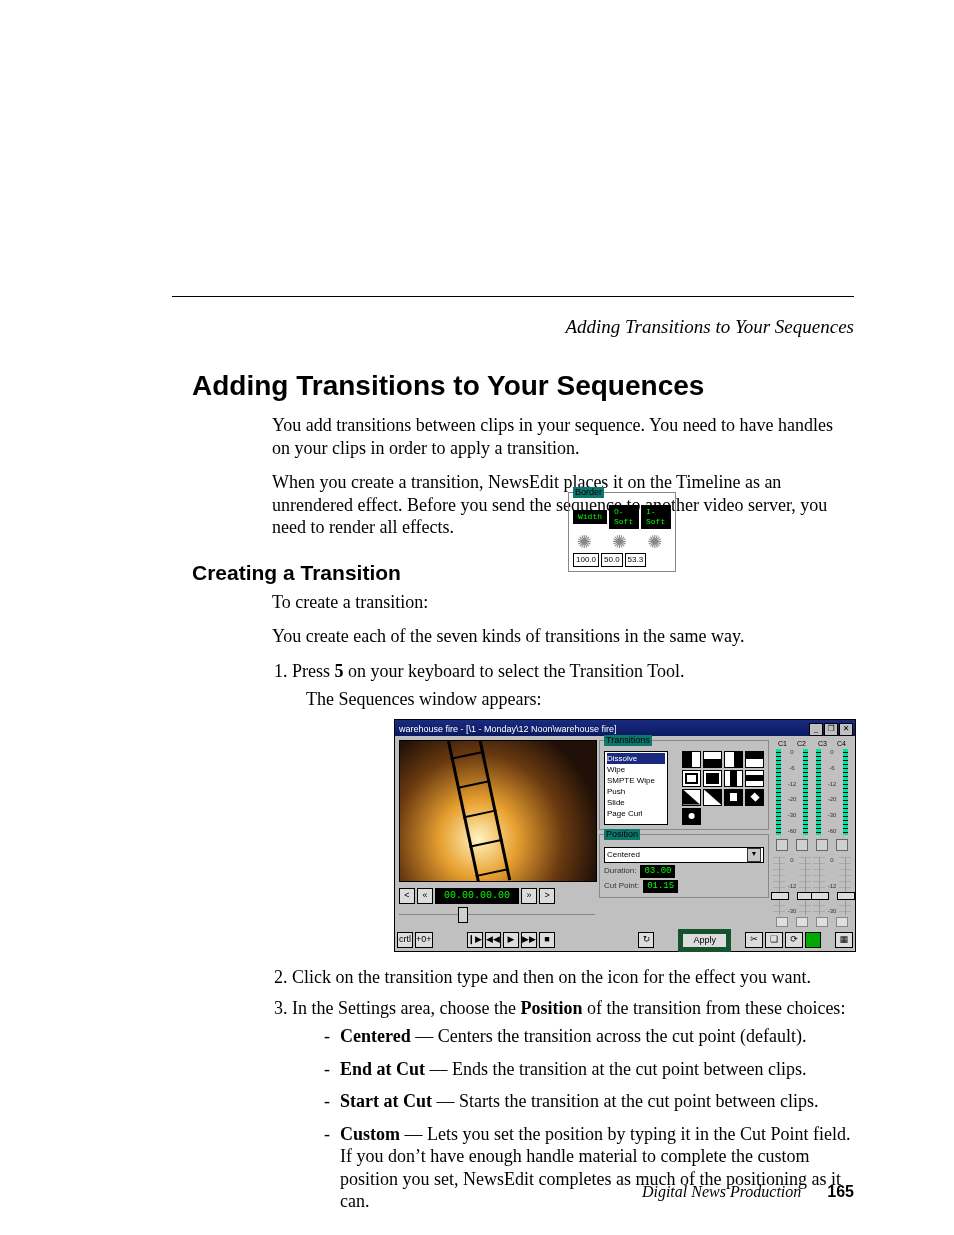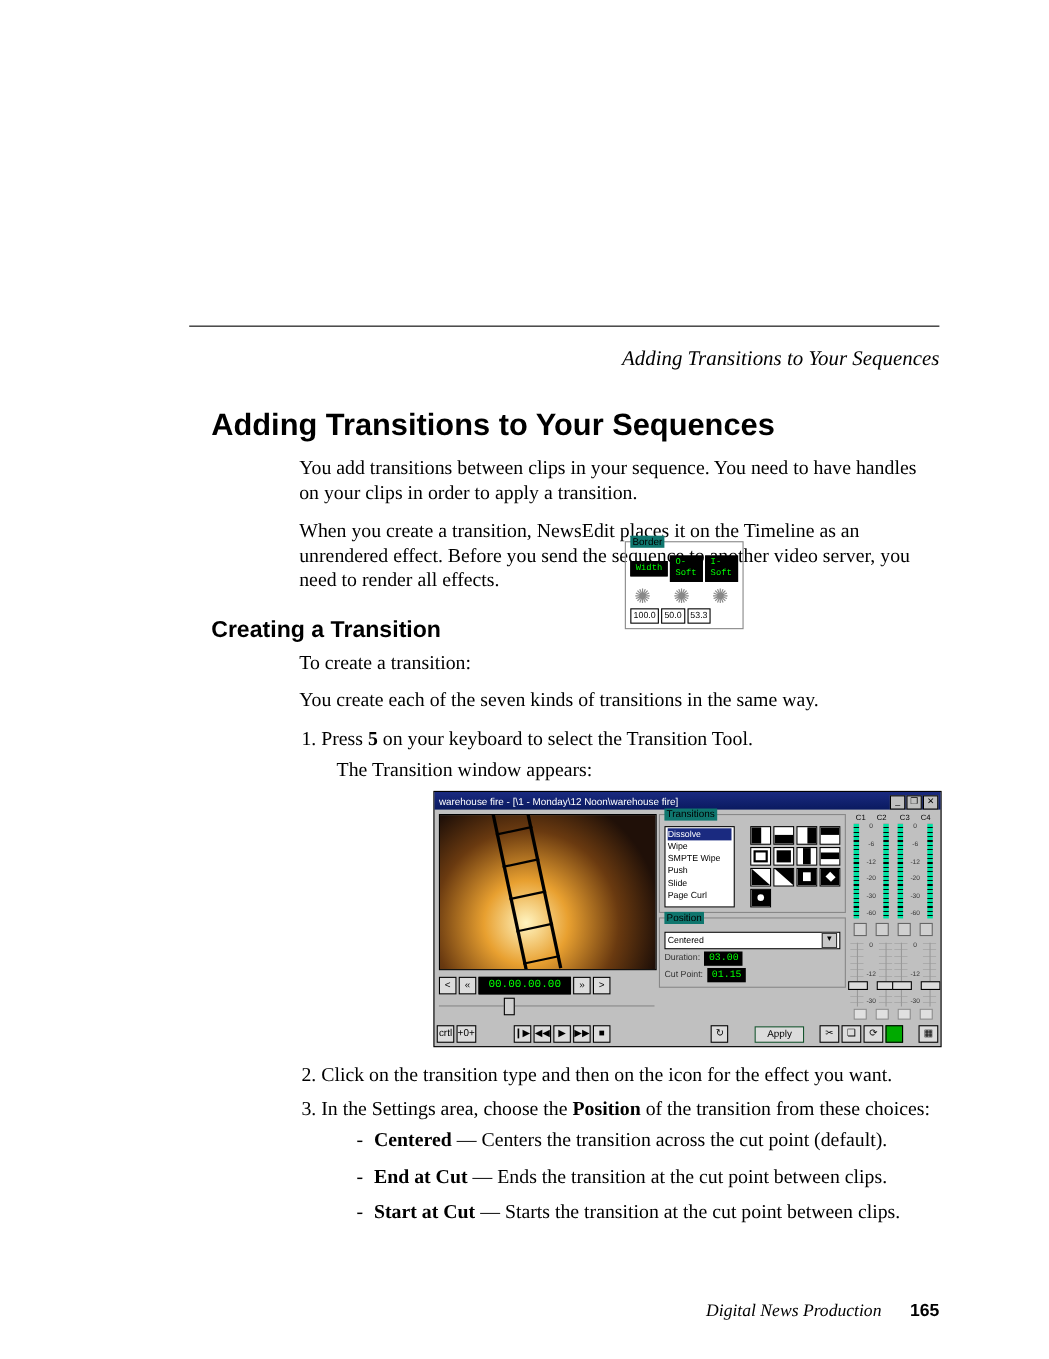--- a/index.html
+++ b/index.html
@@ -351,21 +351,21 @@
   }
   .star::before {
     content: "✺";
     position: absolute;
     left: 0; top: 0;
     font-size: 18px;
     color: #888;
   }
   .apply-btn {
     background: #dcdcdc;
-    border: 1px solid #14532d;
+    border: 5px solid #14532d;
     padding: 1px 10px;
     font-size: 9px;
   }
   .icon-btn {
     background: #dcdcdc;
     border: 1px solid #000;
     width: 16px; height: 14px;
     text-align: center;
     font-size: 9px;
     line-height: 12px;
@@ -479,21 +479,21 @@
 
     <h2 class="subsection">Creating a Transition</h2>
     <div class="body-indent">
       <p>To create a transition:</p>
       <p>You create each of the seven kinds of transitions in the same way.</p>
     </div>
 
     <ol>
       <li>
         <span>Press </span><span class="bold">5</span><span> on your keyboard to select the Transition Tool.</span>
-        <p>The Transition window appears:</p>
+        <p>The Sequences window appears:</p>
 
         
         <div class="figure">
           <div class="titlebar">
             <span>warehouse fire - [\1 - Monday\12 Noon\warehouse fire]</span>
             <span class="winbtns">
               <span class="winbtn">_</span>
               <span class="winbtn">❐</span>
               <span class="winbtn">✕</span>
             </span>
@@ -728,20 +728,23 @@
         <ul class="dash">
           <li>
             <span class="bold">Centered</span><span> — Centers the transition across the cut point (default).</span>
           </li>
           <li>
             <span class="bold">End at Cut</span><span> — Ends the transition at the cut point between clips.</span>
           </li>
           <li>
             <span class="bold">Start at Cut</span><span> — Starts the transition at the cut point between clips.</span>
           </li>
+          <li>
+            <span class="bold">Custom</span><span> — Lets you set the position by typing it in the Cut Point field. If you don’t have enough handle material to complete the custom position you set, NewsEdit completes as much of the positioning as it can.</span>
+          </li>
         </ul>
       </li>
     </ol>
   </div>
 
   <div class="footer">
     <span class="book">Digital News Production</span>
     <span class="pno">165</span>
   </div>
 </div>

